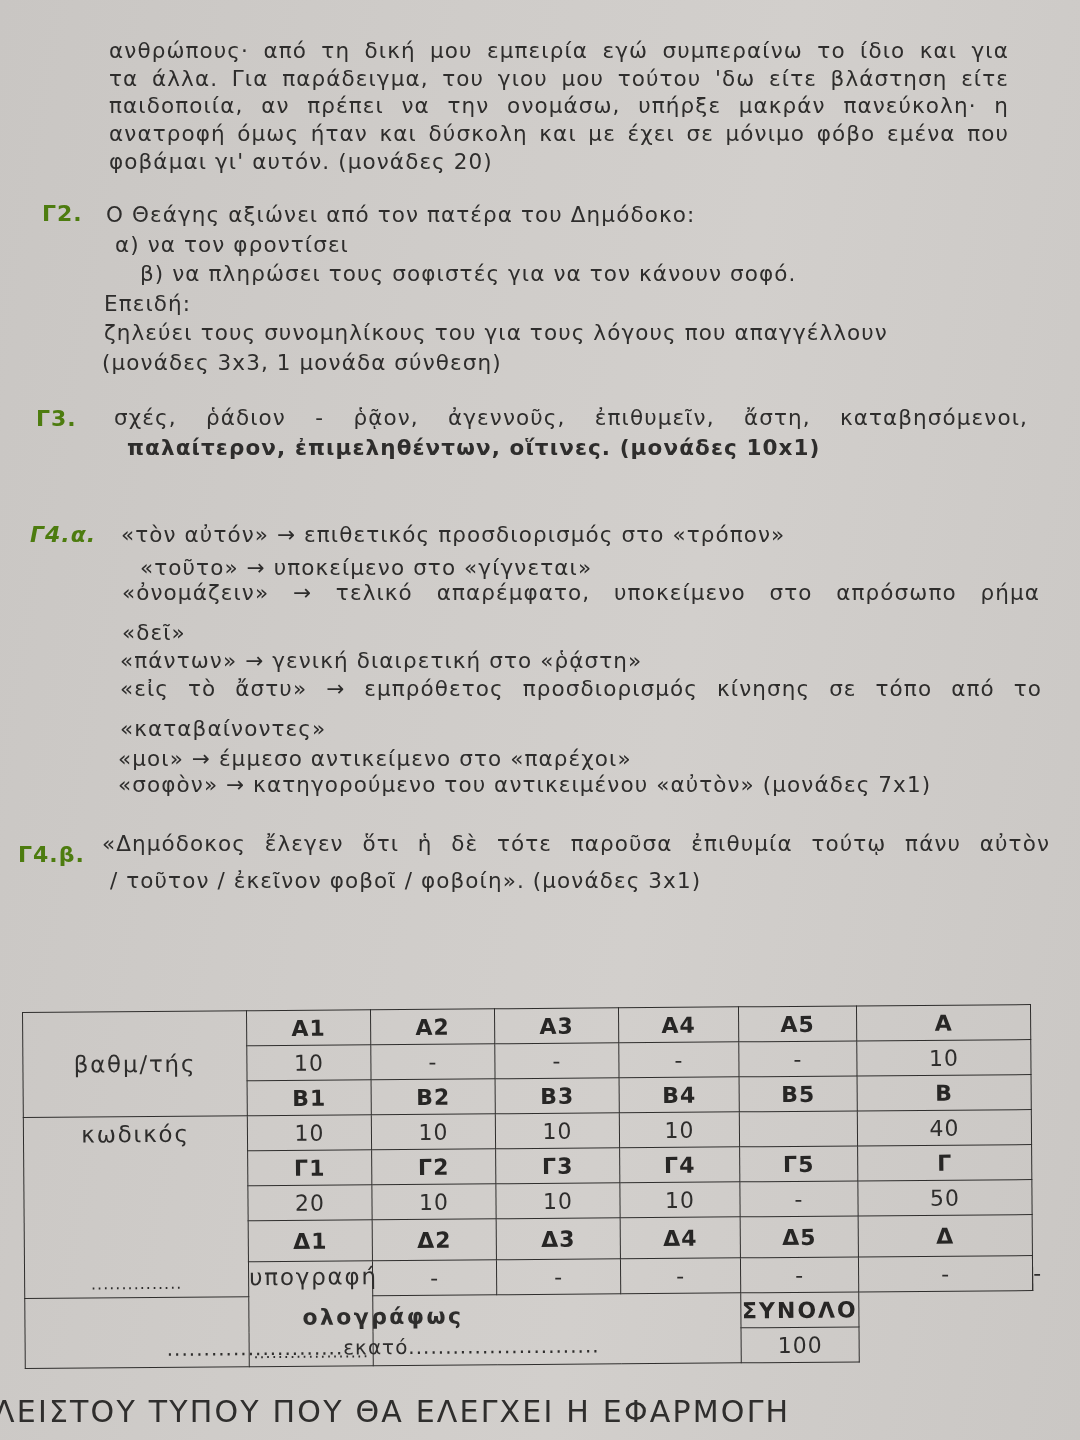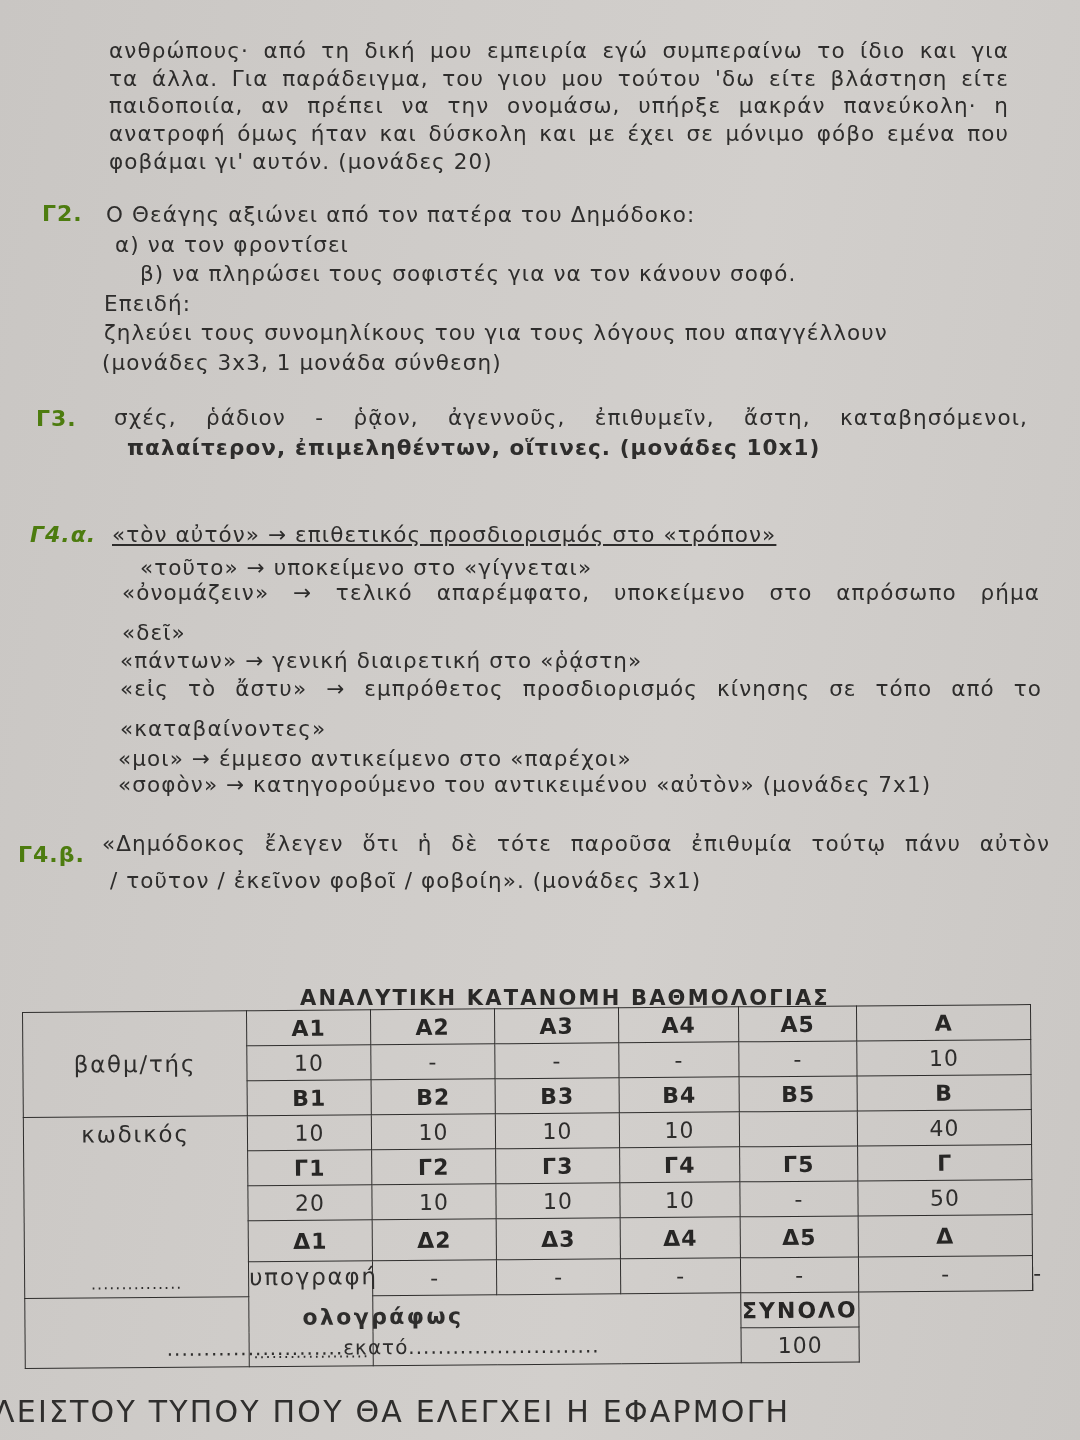--- a/index.html
+++ b/index.html
@@ -130,38 +130,37 @@
   </div>
 
   <div>
     <div class="q-label" style="left:36px; top:406px;">Γ3.</div>
     <div class="text-line justify" style="left:114px; top:405px; width:914px;">σχές, ῥάδιον - ῥᾷον, ἀγεννοῦς, ἐπιθυμεῖν, ἄστη, καταβησόμενοι,</div>
     <div class="text-line" style="left:127px; top:435px;font-weight:bold;">παλαίτερον, ἐπιμεληθέντων, οἵτινες. (μονάδες 10x1)</div>
   </div>
 
   <div>
     <div class="q-label" style="left:30px; top:522px;font-style:italic;">Γ4.α.</div>
-    <div class="text-line" style="left:112px; top:522px;text-decoration:underline;">«τὸν αὐτόν» → επιθετικός προσδιορισμός στο «τρόπον»</div>
+    <div class="text-line" style="left:121px; top:522px;">«τὸν αὐτόν» → επιθετικός προσδιορισμός στο «τρόπον»</div>
     <div class="text-line" style="left:140px; top:555px;">«τοῦτο» → υποκείμενο στο «γίγνεται»</div>
     <div class="text-line justify" style="left:122px; top:580px; width:918px;">«ὀνομάζειν» → τελικό απαρέμφατο, υποκείμενο στο απρόσωπο ρήμα</div>
     <div class="text-line" style="left:122px; top:620px;">«δεῖ»</div>
     <div class="text-line" style="left:120px; top:648px;">«πάντων» → γενική διαιρετική στο «ῥᾴστη»</div>
     <div class="text-line justify" style="left:120px; top:676px; width:922px;">«εἰς τὸ ἄστυ» → εμπρόθετος προσδιορισμός κίνησης σε τόπο από το</div>
     <div class="text-line" style="left:120px; top:716px;">«καταβαίνοντες»</div>
     <div class="text-line" style="left:118px; top:746px;">«μοι» → έμμεσο αντικείμενο στο «παρέχοι»</div>
     <div class="text-line" style="left:118px; top:772px;">«σοφὸν» → κατηγορούμενο του αντικειμένου «αὐτὸν» (μονάδες 7x1)</div>
   </div>
 
   <div>
     <div class="q-label" style="left:18px; top:842px;">Γ4.β.</div>
     <div class="text-line justify" style="left:102px; top:831px; width:948px;">«Δημόδοκος ἔλεγεν ὅτι ἡ δὲ τότε παροῦσα ἐπιθυμία τούτῳ πάνυ αὐτὸν</div>
     <div class="text-line" style="left:110px; top:868px;">/ τοῦτον / ἐκεῖνον φοβοῖ / φοβοίη». (μονάδες 3x1)</div>
   </div>
 
-  <div class="table-title">ΑΝΑΛΥΤΙΚΗ ΚΑΤΑΝΟΜΗ ΒΑΘΜΟΛΟΓΙΑΣ</div>
 
   <div class="grid">
     <table>
       <colgroup>
         <col style="width:224px">
         <col style="width:124px">
         <col style="width:124px">
         <col style="width:124px">
         <col style="width:120px">
         <col style="width:118px">

